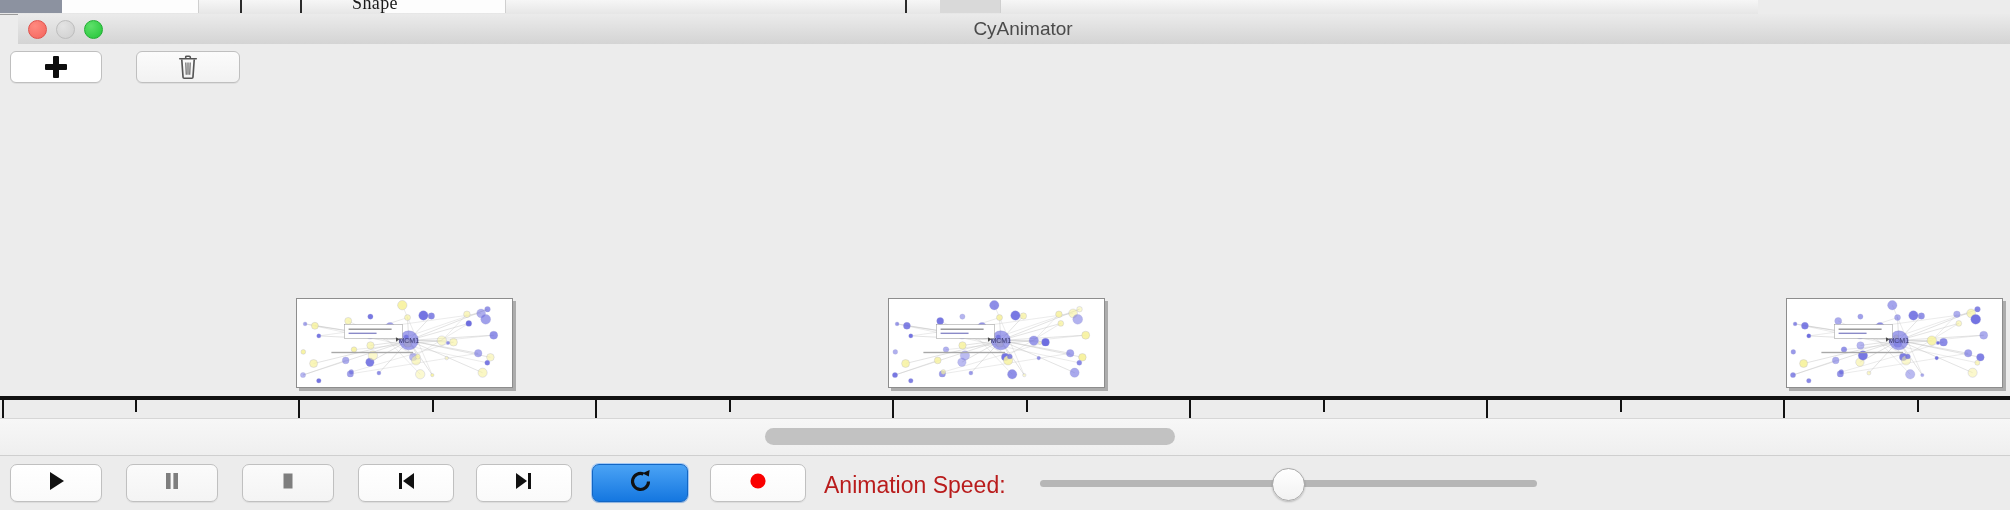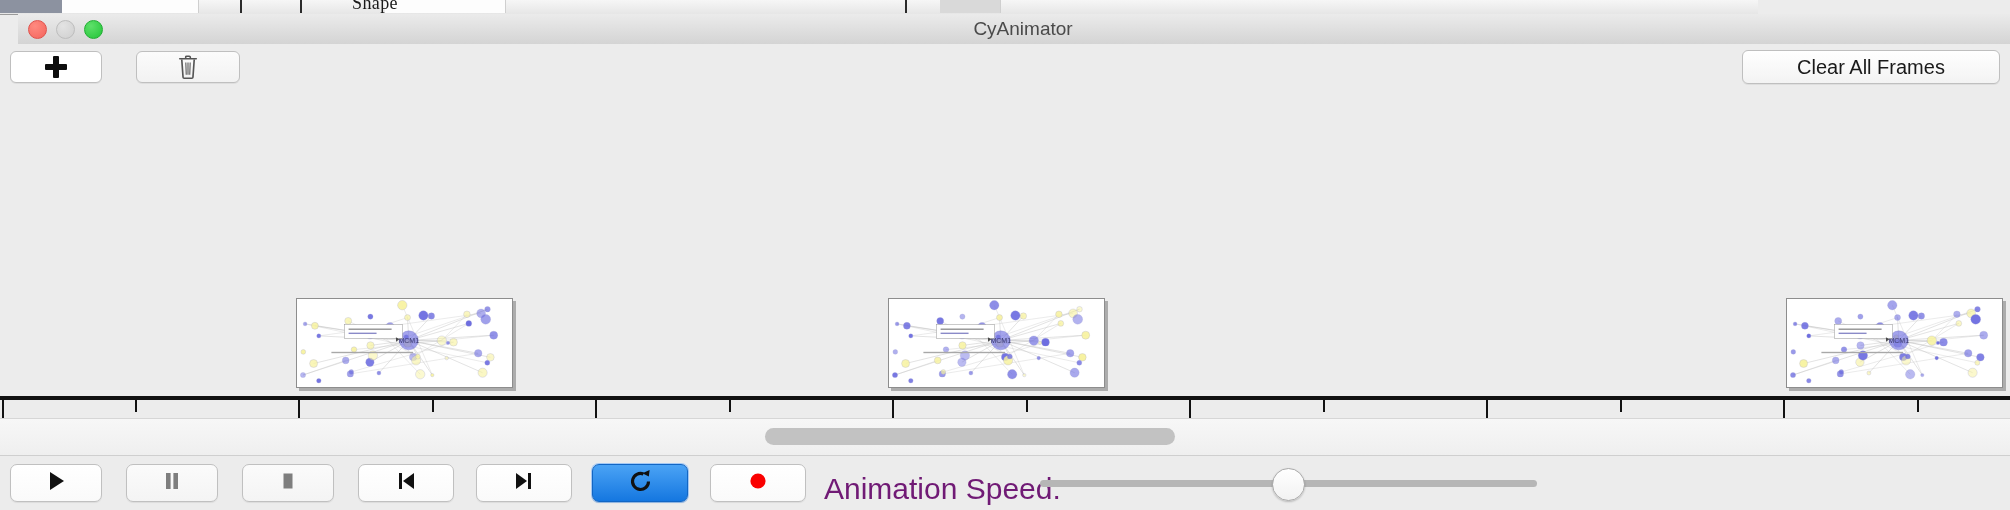--- a/index.html
+++ b/index.html
@@ -116,21 +116,21 @@
     box-shadow: 0 1px 1px rgba(0,0,0,0.07);
     cursor: default;
   }
   .cbtn.disabled { background: linear-gradient(#fbfbfb,#f4f4f4); }
   .cbtn.active {
     background: linear-gradient(#4ba3f5, #1577e0);
     border: 1px solid #1266c4;
     box-shadow: 0 0 0 1px rgba(80,160,255,.45), 0 1px 1px rgba(0,0,0,.18);
   }
   .speed-label {
-    position: absolute; top: 16px; font-size: 30px; color: #701a75;
+    position: absolute; top: 16px; font-size: 23px; color: #b91c1c;
   }
   .slider-track {
     position: absolute; height: 7px; border-radius: 4px; background: #b6b6b6; top: 24px;
   }
   .slider-thumb {
     position: absolute; width: 31px; height: 31px; border-radius: 50%;
     background: linear-gradient(#ffffff, #f2f2f2);
     border: 1px solid #a9a9a9; top: 12px;
     box-shadow: 0 1px 2px rgba(0,0,0,.22);
   }
@@ -168,21 +168,20 @@
       <span class="plus-icon"></span>
     </div>
     <div class="btn btn-trash">
       <svg class="trash-icon" viewBox="0 0 24 28">
         <path d="M3 5 H21" stroke="#555" stroke-width="1.8" fill="none" stroke-linecap="round"></path>
         <path d="M9.5 5 V3.2 Q9.5 2.2 10.6 2.2 H13.4 Q14.5 2.2 14.5 3.2 V5" stroke="#555" stroke-width="1.7" fill="none"></path>
         <path d="M5.2 5.8 L6.6 25.2 Q6.7 26.3 7.8 26.3 H16.2 Q17.3 26.3 17.4 25.2 L18.8 5.8" stroke="#555" stroke-width="1.8" fill="none" stroke-linejoin="round"></path>
         <path d="M9.6 9 L10.1 22.5 M12 9 V22.5 M14.4 9 L13.9 22.5" stroke="#666" stroke-width="1.3" fill="none"></path>
       </svg>
     </div>
-    <div class="btn btn-clear">Clear All Frames</div>
   </div>
 
   <div class="timeline">
     <div id="frames-layer">
         <div class="frame" style="left: 296px; top: 210px; width: 215px; height: 88px;">
           <svg width="215" height="88" viewBox="0 0 215 88">
             <rect width="215" height="88" fill="#ffffff"></rect>
             <line x1="111.8" y1="41.4" x2="6.0" y2="76.0" stroke="#b9b9b9" stroke-width="0.4"></line>
             <line x1="111.8" y1="41.4" x2="72.9" y2="63.2" stroke="#b9b9b9" stroke-width="0.4"></line>
             <line x1="111.8" y1="41.4" x2="171.8" y2="24.4" stroke="#b9b9b9" stroke-width="0.4"></line>

